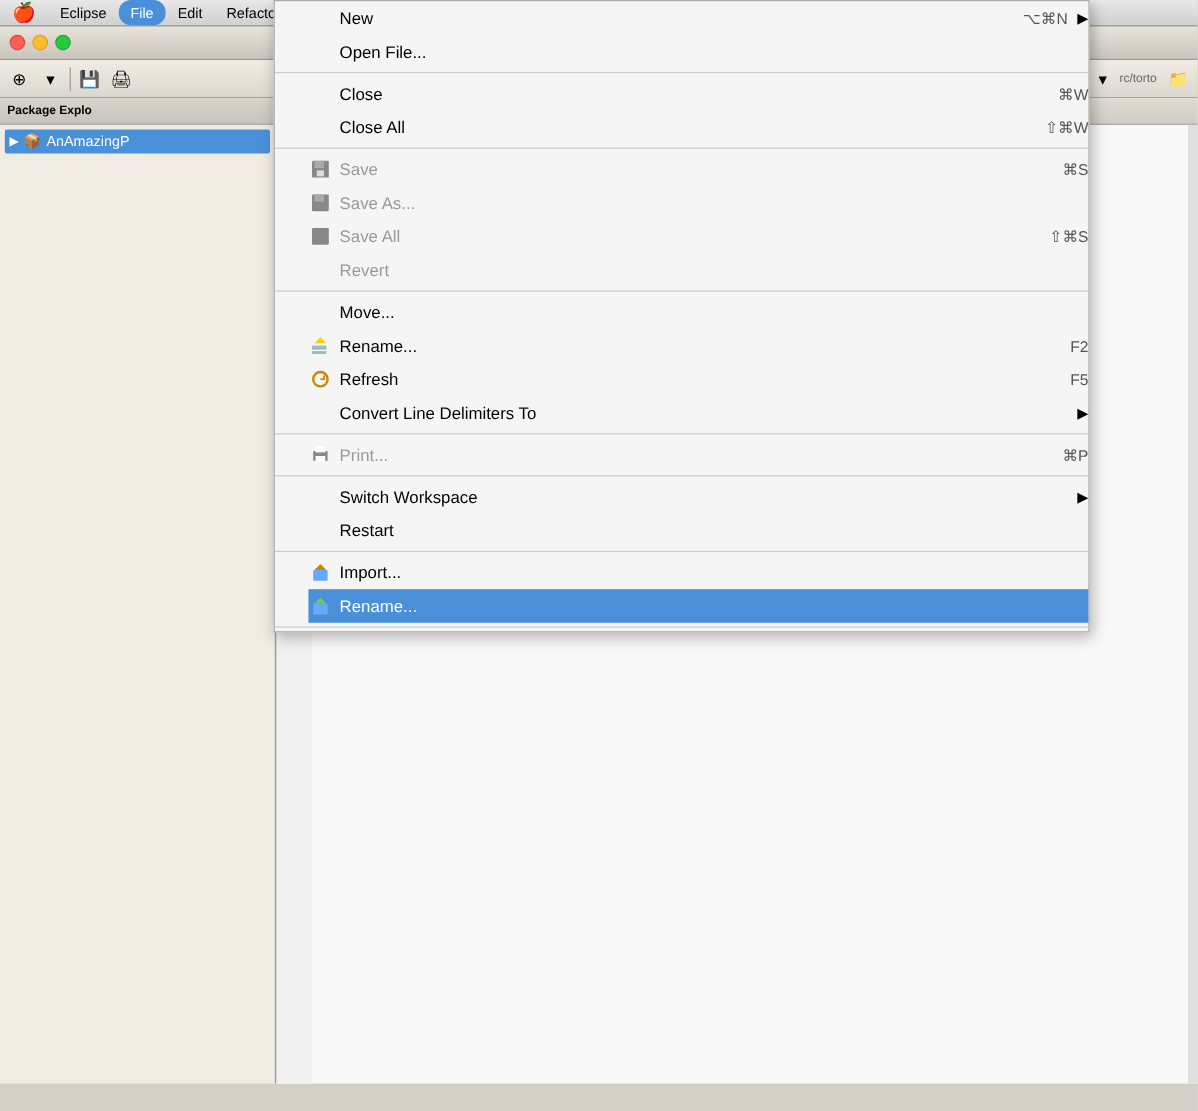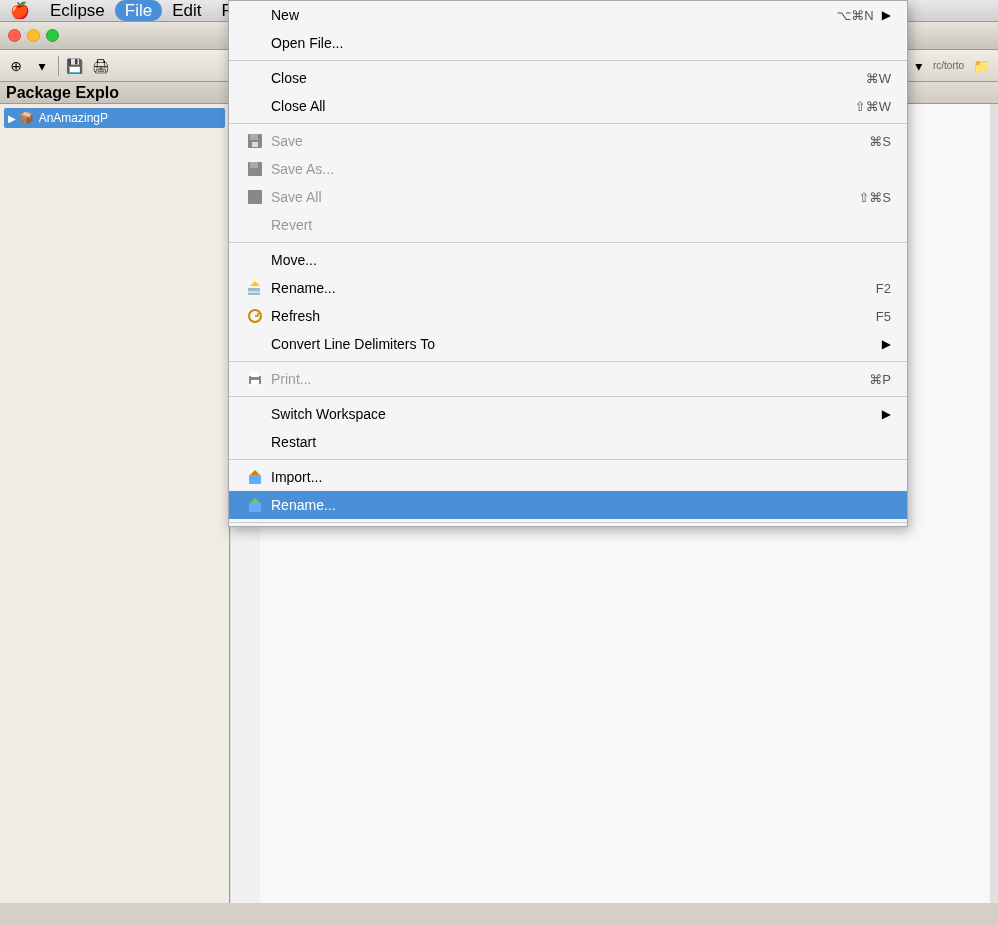--- a/index.html
+++ b/index.html
@@ -30,21 +30,21 @@
       align-items: center;
       justify-content: center;
       font-size: 16px;
       color: #333;
     }
     .menubar-item {
       padding: 0 10px;
       height: 100%;
       display: flex;
       align-items: center;
-      font-size: 17px;
+      font-size: 12px;
       color: #000;
       cursor: default;
     }
     .menubar-item.active {
       background: #4a90d9;
       color: white;
       border-radius: 10px;
     }
 
     
@@ -110,21 +110,21 @@
       border-right: 1px solid #999;
       display: flex;
       flex-direction: column;
     }
     .panel-title {
       height: 22px;
       background: linear-gradient(to bottom, #d8d4cc, #c8c4bc);
       display: flex;
       align-items: center;
       padding: 0 6px;
-      font-size: 16px;
+      font-size: 10px;
       font-weight: bold;
       border-bottom: 1px solid #999;
     }
     .panel-content {
       flex: 1;
       padding: 4px;
     }
     .tree-item {
       display: flex;
       align-items: center;
@@ -194,23 +194,24 @@
       background: #f5f5f5;
       border: 1px solid #aaa;
       box-shadow: 2px 4px 12px rgba(0,0,0,0.3);
       z-index: 300;
     }
 
     .menu-item {
       display: flex;
       align-items: center;
       height: 28px;
-      padding: 0 16px;
+      padding: 0 0;
       cursor: pointer;
       position: relative;
+      margin-left: 28px;
     }
     .menu-item.highlighted {
       background: #4a90d9;
       color: white;
     }
     .menu-item.disabled {
       color: #999;
       cursor: default;
     }
     .menu-label {

